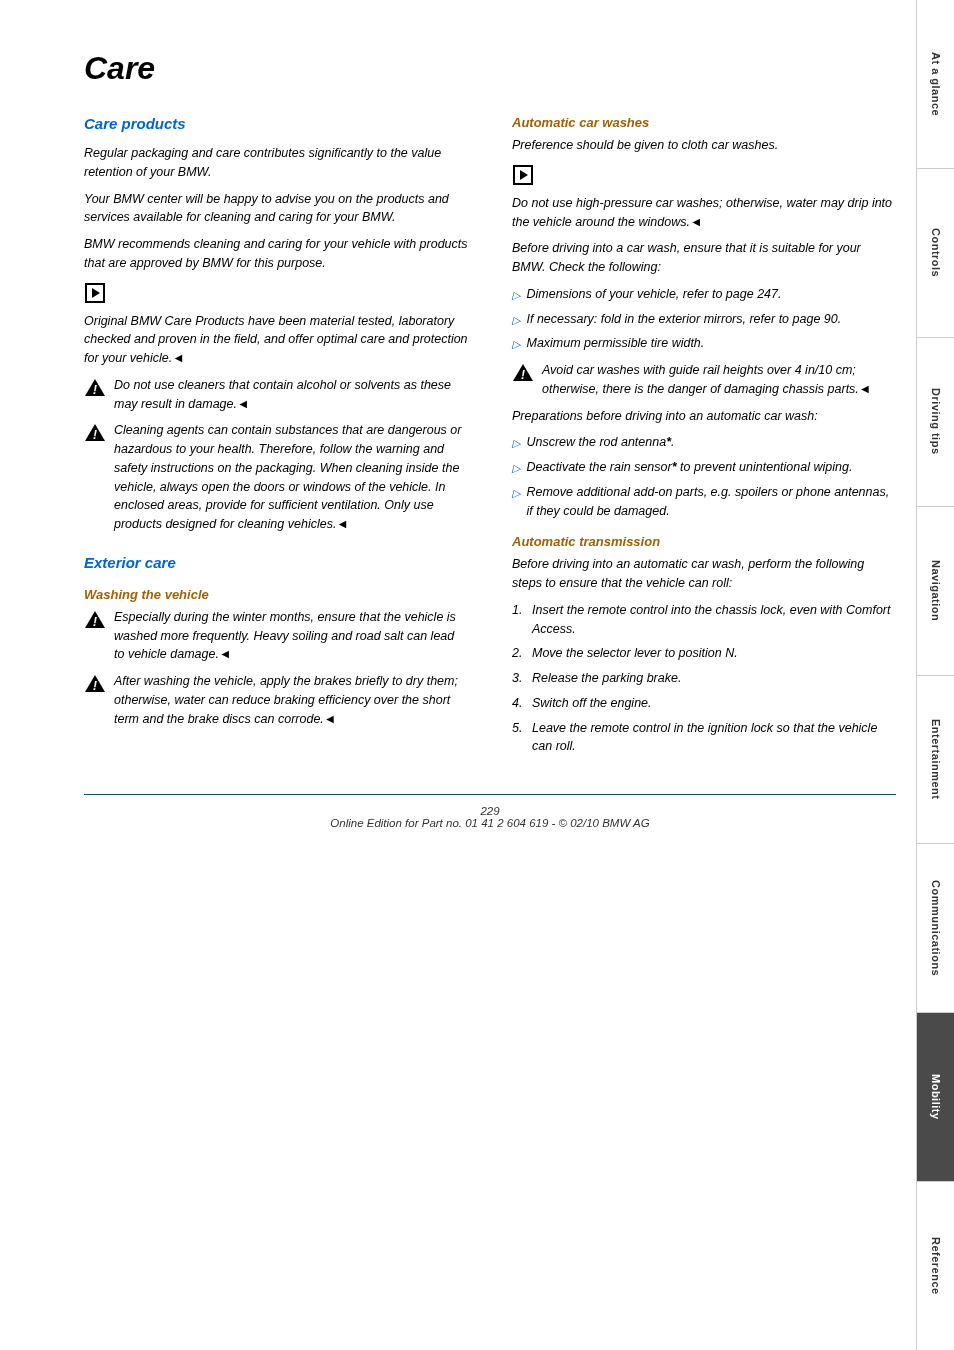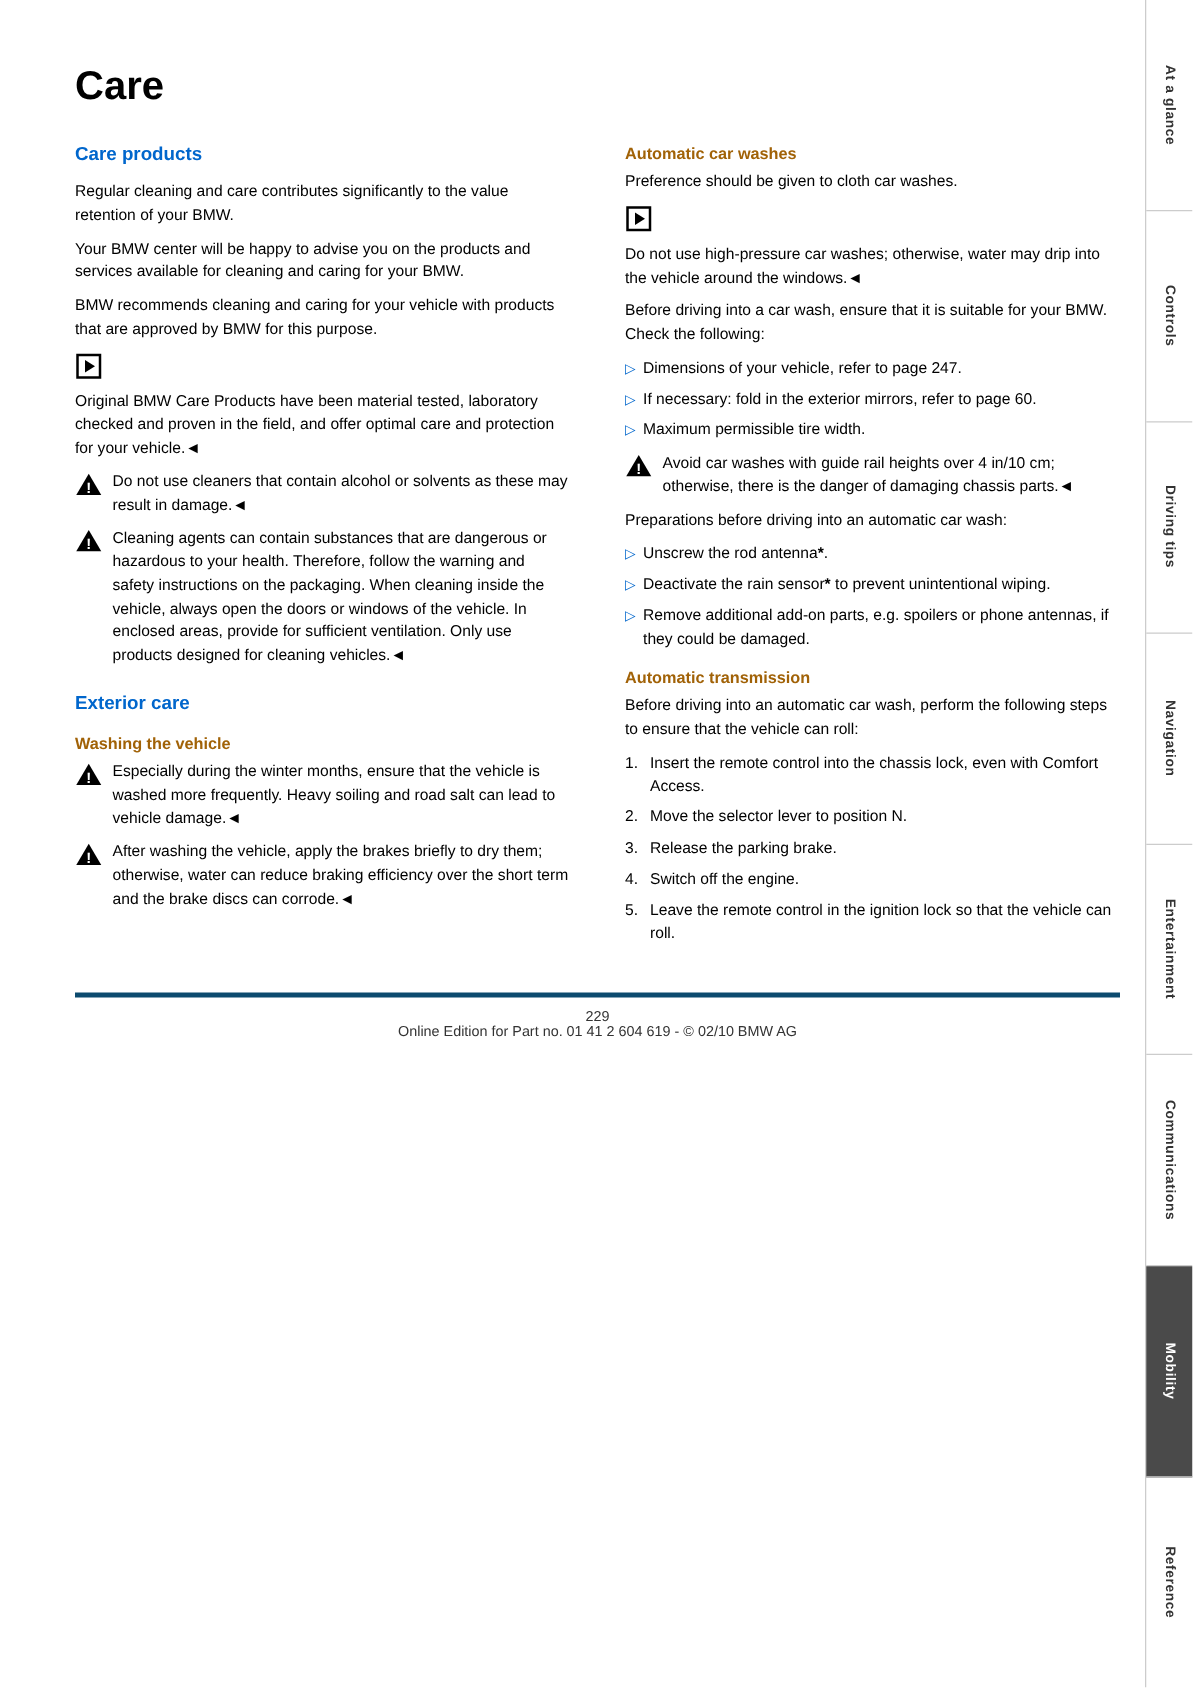--- a/index.html
+++ b/index.html
@@ -9,22 +9,23 @@
       font-size: 13px;
       background: #fff;
       width: 954px;
       min-height: 1350px;
       display: flex;
       flex-direction: row;
     }
 
     .main-content {
       flex: 1;
-      padding: 40px 20px 40px 60px;
+      padding: 40px 20px 40px 84px;
       position: relative;
+      font-style: italic;
     }
 
     .sidebar {
       width: 38px;
       display: flex;
       flex-direction: column;
       border-left: 1px solid #ccc;
     }
 
     .sidebar-tab {
@@ -198,21 +199,21 @@
       font-weight: normal;
       flex-shrink: 0;
       min-width: 14px;
     }
 
     .page-footer {
       text-align: center;
       margin-top: 30px;
       font-size: 11.5px;
       color: #333;
-      border-top: 4px solid #0c4a6e;
+      border-top: 1px solid #0c4a6e;
       padding-top: 10px;
     }
 
     .section-divider {
       margin: 20px 0 12px 0;
     }
 
     .note-text {
       font-size: 12.5px;
       line-height: 1.5;
@@ -230,21 +231,21 @@
 
 <div class="main-content">
   <h1 class="page-title">Care</h1>
 
   <div class="two-col">
 
     <div class="col-left">
 
       <h2 class="section-title">Care products</h2>
 
-      <p class="body-text">Regular cleaning and care contributes significantly to the value retention of your BMW.</p>
+      <p class="body-text">Regular packaging and care contributes significantly to the value retention of your BMW.</p>
       <p class="body-text">Your BMW center will be happy to advise you on the products and services available for cleaning and caring for your BMW.</p>
       <p class="body-text">BMW recommends cleaning and caring for your vehicle with products that are approved by BMW for this purpose.</p>
 
       <div class="note-box">
         <div class="note-icon">
           <div class="icon-play-outline"></div>
         </div>
         <span class="note-text">Original BMW Care Products have been material tested, laboratory checked and proven in the field, and offer optimal care and protection for your vehicle.◄</span>
       </div>
 
@@ -310,21 +311,21 @@
 
       <p class="body-text">Before driving into a car wash, ensure that it is suitable for your BMW. Check the following:</p>
 
       <ul class="bullet-list">
         <li>
           <span class="bullet-arrow">▷</span>
           <span>Dimensions of your vehicle, refer to page <a class="ref-link" href="#">247</a>.</span>
         </li>
         <li>
           <span class="bullet-arrow">▷</span>
-          <span>If necessary: fold in the exterior mirrors, refer to page <a class="ref-link" href="#">60</a>.</span>
+          <span>If necessary: fold in the exterior mirrors, refer to page <a class="ref-link" href="#">90</a>.</span>
         </li>
         <li>
           <span class="bullet-arrow">▷</span>
           <span>Maximum permissible tire width.</span>
         </li>
       </ul>
 
       <div class="warning-box">
         <div class="warning-triangle">
           <svg viewBox="0 0 22 19" fill="none">

